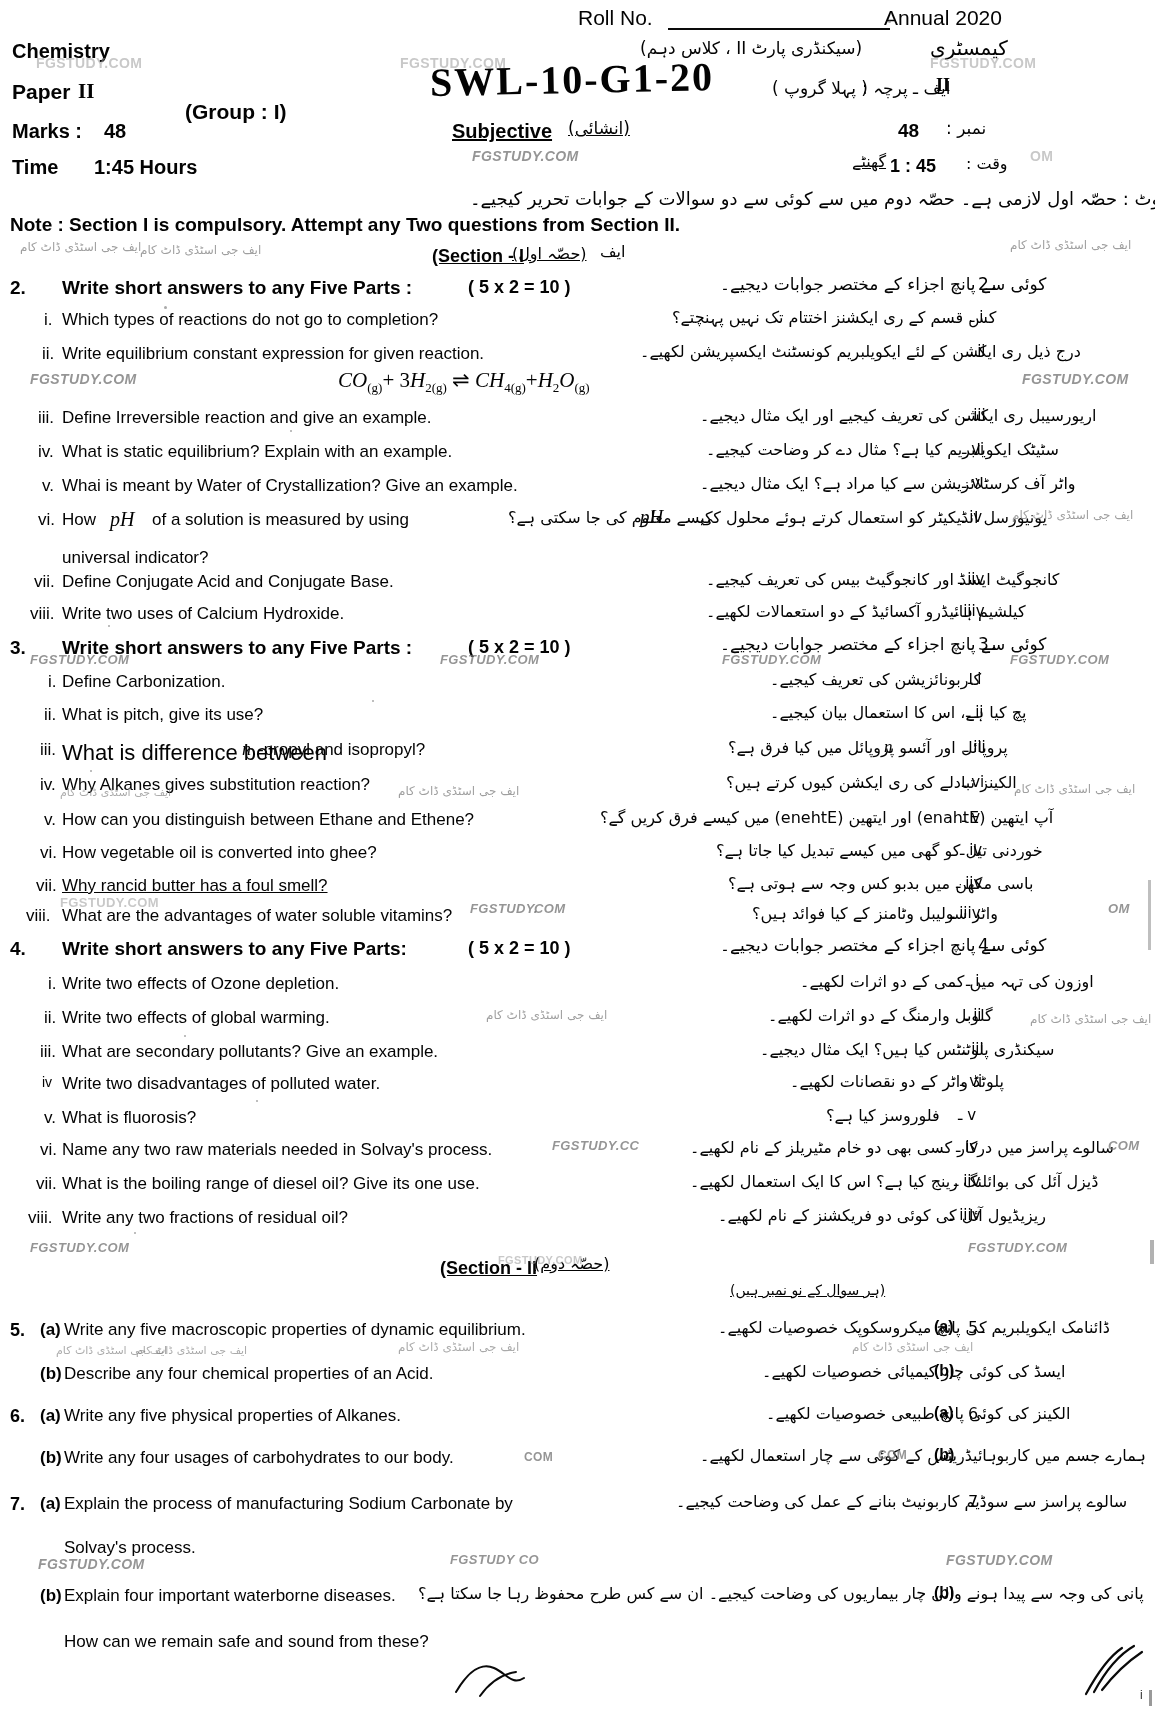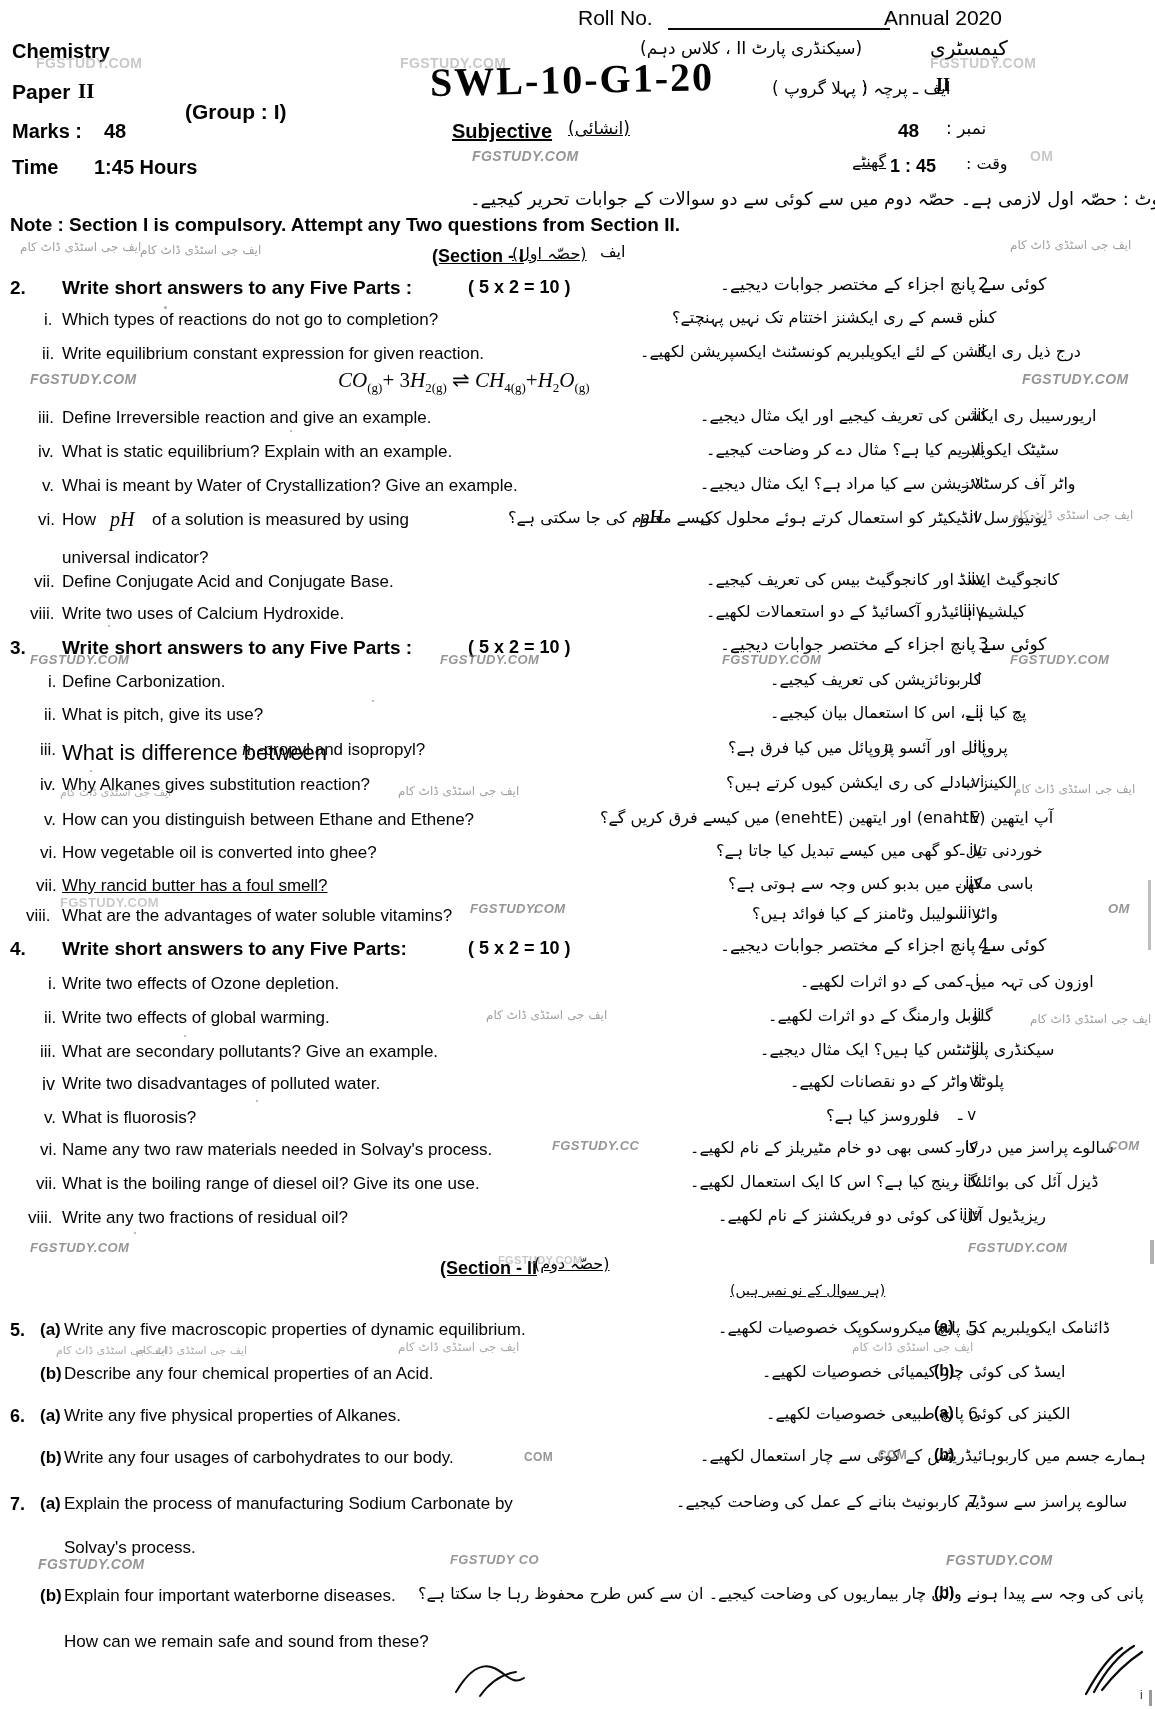--- a/index.html
+++ b/index.html
@@ -203,21 +203,21 @@
   <div class="abs en" style="left:44px;top:1008px;font-size:17px;">ii.</div>
   <div class="abs en" style="left:62px;top:1008px;font-size:17px;">Write two effects of global warming.</div>
   <div class="abs ur" style="left:768px;top:1006px;font-size:16px;">گلوبل وارمنگ کے دو اثرات لکھیے۔</div>
   <div class="abs ur" style="left:964px;top:1006px;font-size:15px;">ii ـ</div>
 
   <div class="abs en" style="left:40px;top:1042px;font-size:17px;">iii.</div>
   <div class="abs en" style="left:62px;top:1042px;font-size:17px;">What are secondary pollutants? Give an example.</div>
   <div class="abs ur" style="left:760px;top:1040px;font-size:16px;">سیکنڈری پلوٹنٹس کیا ہیں؟ ایک مثال دیجیے۔</div>
   <div class="abs ur" style="left:962px;top:1040px;font-size:15px;">iii ـ</div>
 
-  <div class="abs en" style="left:42px;top:1074px;font-size:18px;">iv</div>
+  <div class="abs en" style="left:42px;top:1074px;font-size:14px;">iv</div>
   <div class="abs en" style="left:62px;top:1074px;font-size:17px;">Write two disadvantages of polluted water.</div>
   <div class="abs ur" style="left:790px;top:1072px;font-size:16px;">پلوٹڈ واٹر کے دو نقصانات لکھیے۔</div>
   <div class="abs ur" style="left:960px;top:1072px;font-size:15px;">iv ـ</div>
 
   <div class="abs en" style="left:44px;top:1108px;font-size:17px;">v.</div>
   <div class="abs en" style="left:62px;top:1108px;font-size:17px;">What is fluorosis?</div>
   <div class="abs ur" style="left:826px;top:1106px;font-size:16px;">فلوروسز کیا ہے؟</div>
   <div class="abs ur" style="left:958px;top:1106px;font-size:15px;">v ـ</div>
 
   <div class="abs en" style="left:40px;top:1140px;font-size:17px;">vi.</div>

